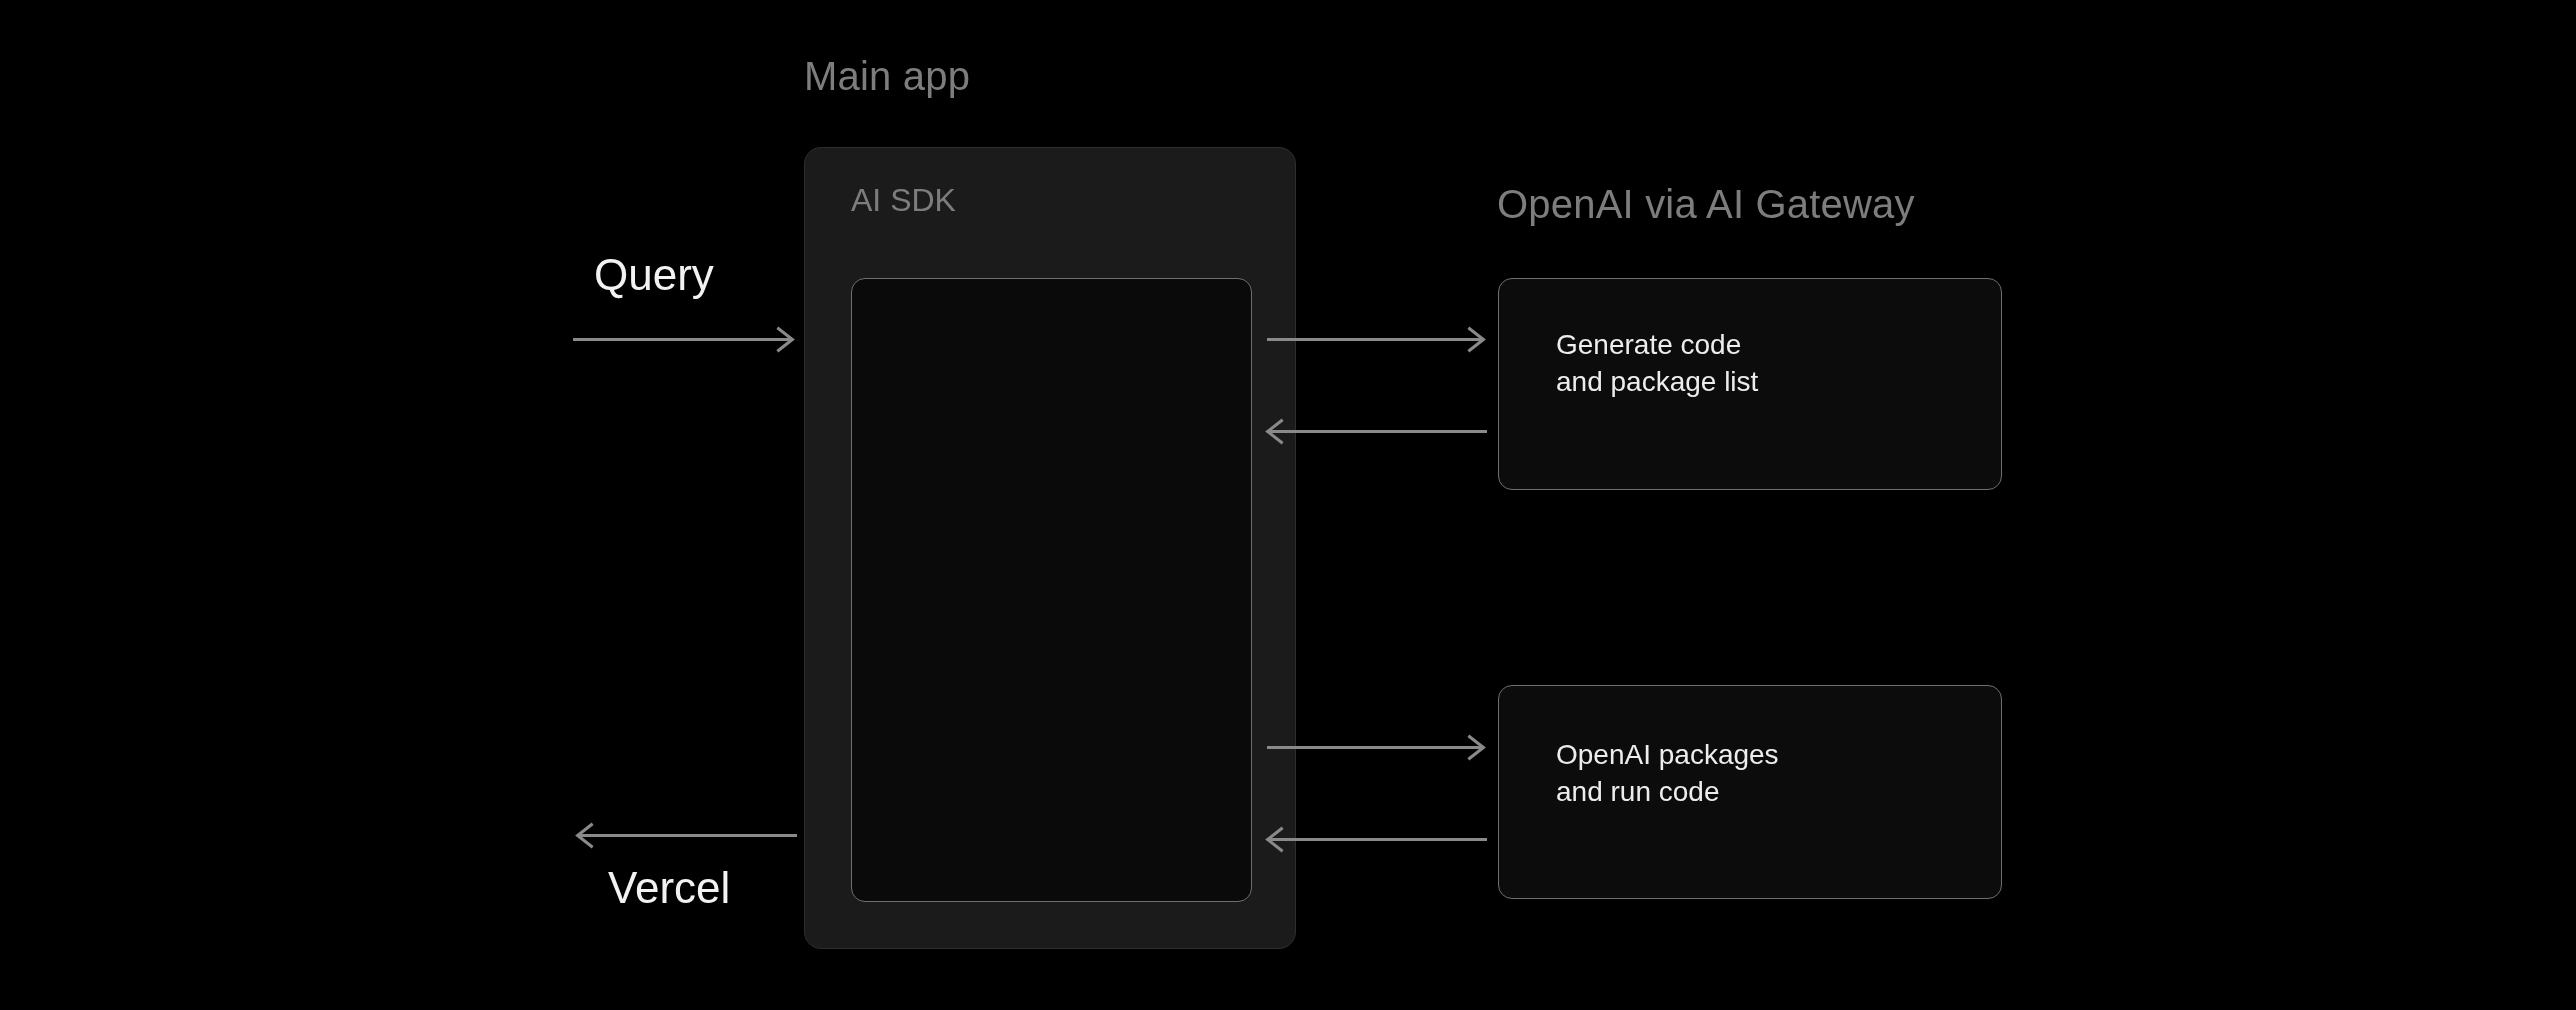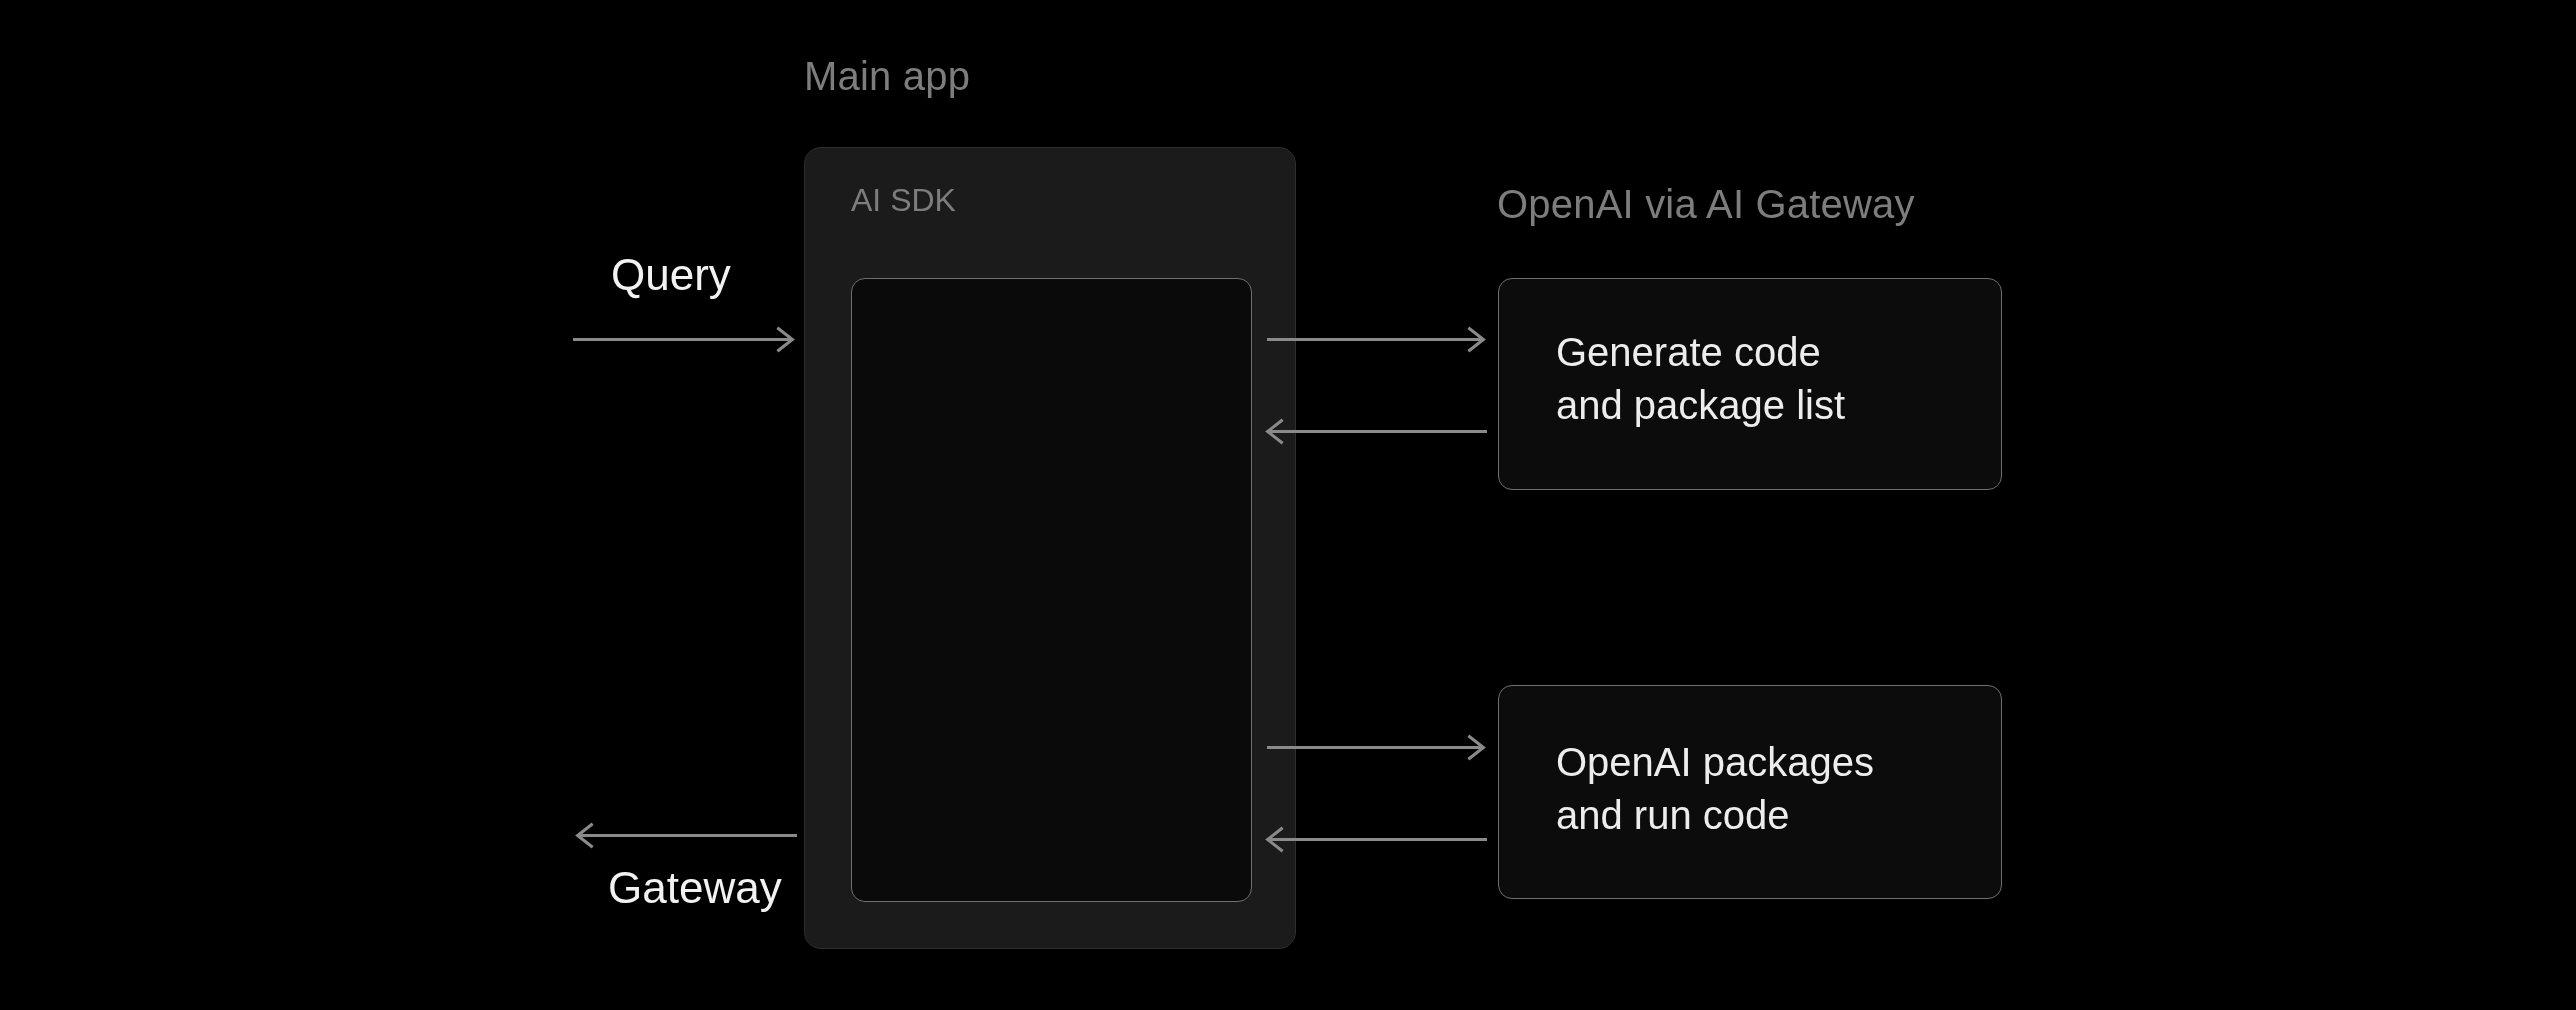--- a/index.html
+++ b/index.html
@@ -90,36 +90,36 @@
     box-sizing: border-box;
   }
   #openai-box  { top: 278px; height: 212px; }
   #sandbox-box { top: 685px; height: 214px; }
 
   .service-text {
     position: absolute;
     left: 1556px;
     width: 429px;
     color: #ededed;
-    font-size: 40px;
+    font-size: 28px;
     line-height: 1.33;
     white-space: pre-line;
   }
   #openai-text  { top: 326px; }
   #sandbox-text { top: 736px; }
 
   
   .flow-label {
     position: absolute;
     color: #f2f2f2;
     font-size: 44px;
     line-height: 1;
     white-space: nowrap;
   }
-  #query-label  { left: 611px; top: 253px; }
+  #query-label  { left: 594px; top: 253px; }
   #result-label { left: 608px; top: 866px; }
 
   
   .arrow {
     position: absolute;
     pointer-events: none;
   }
   .arrow svg { display: block; overflow: visible; }
 
   
@@ -146,21 +146,21 @@
   <div class="service-text" id="openai-text">Generate code
 and package list</div>
 
 
   <div class="service-box" id="sandbox-box"></div>
   <div class="service-text" id="sandbox-text">OpenAI packages
 and run code</div>
 
   <div class="flow-label" id="query-label">Query</div>
 
-  <div class="flow-label" id="result-label">Gateway</div>
+  <div class="flow-label" id="result-label">Vercel</div>
 
   <div class="arrow" style="left:573px; top:324px; width:224px; height:31px;">
     <svg width="224" height="31" viewBox="0 0 292 40" fill="none">
       <path d="M0 20 H286" stroke="#8a8a8a" stroke-width="4"></path>
       <path d="M268 6 L286 20 L268 34" stroke="#8a8a8a" stroke-width="4" fill="none" stroke-linecap="square" stroke-linejoin="miter"></path>
     </svg>
   </div>
 
   <div class="arrow" style="left:573px; top:820px; width:224px; height:31px;">
     <svg width="224" height="31" viewBox="0 0 292 40" fill="none">

